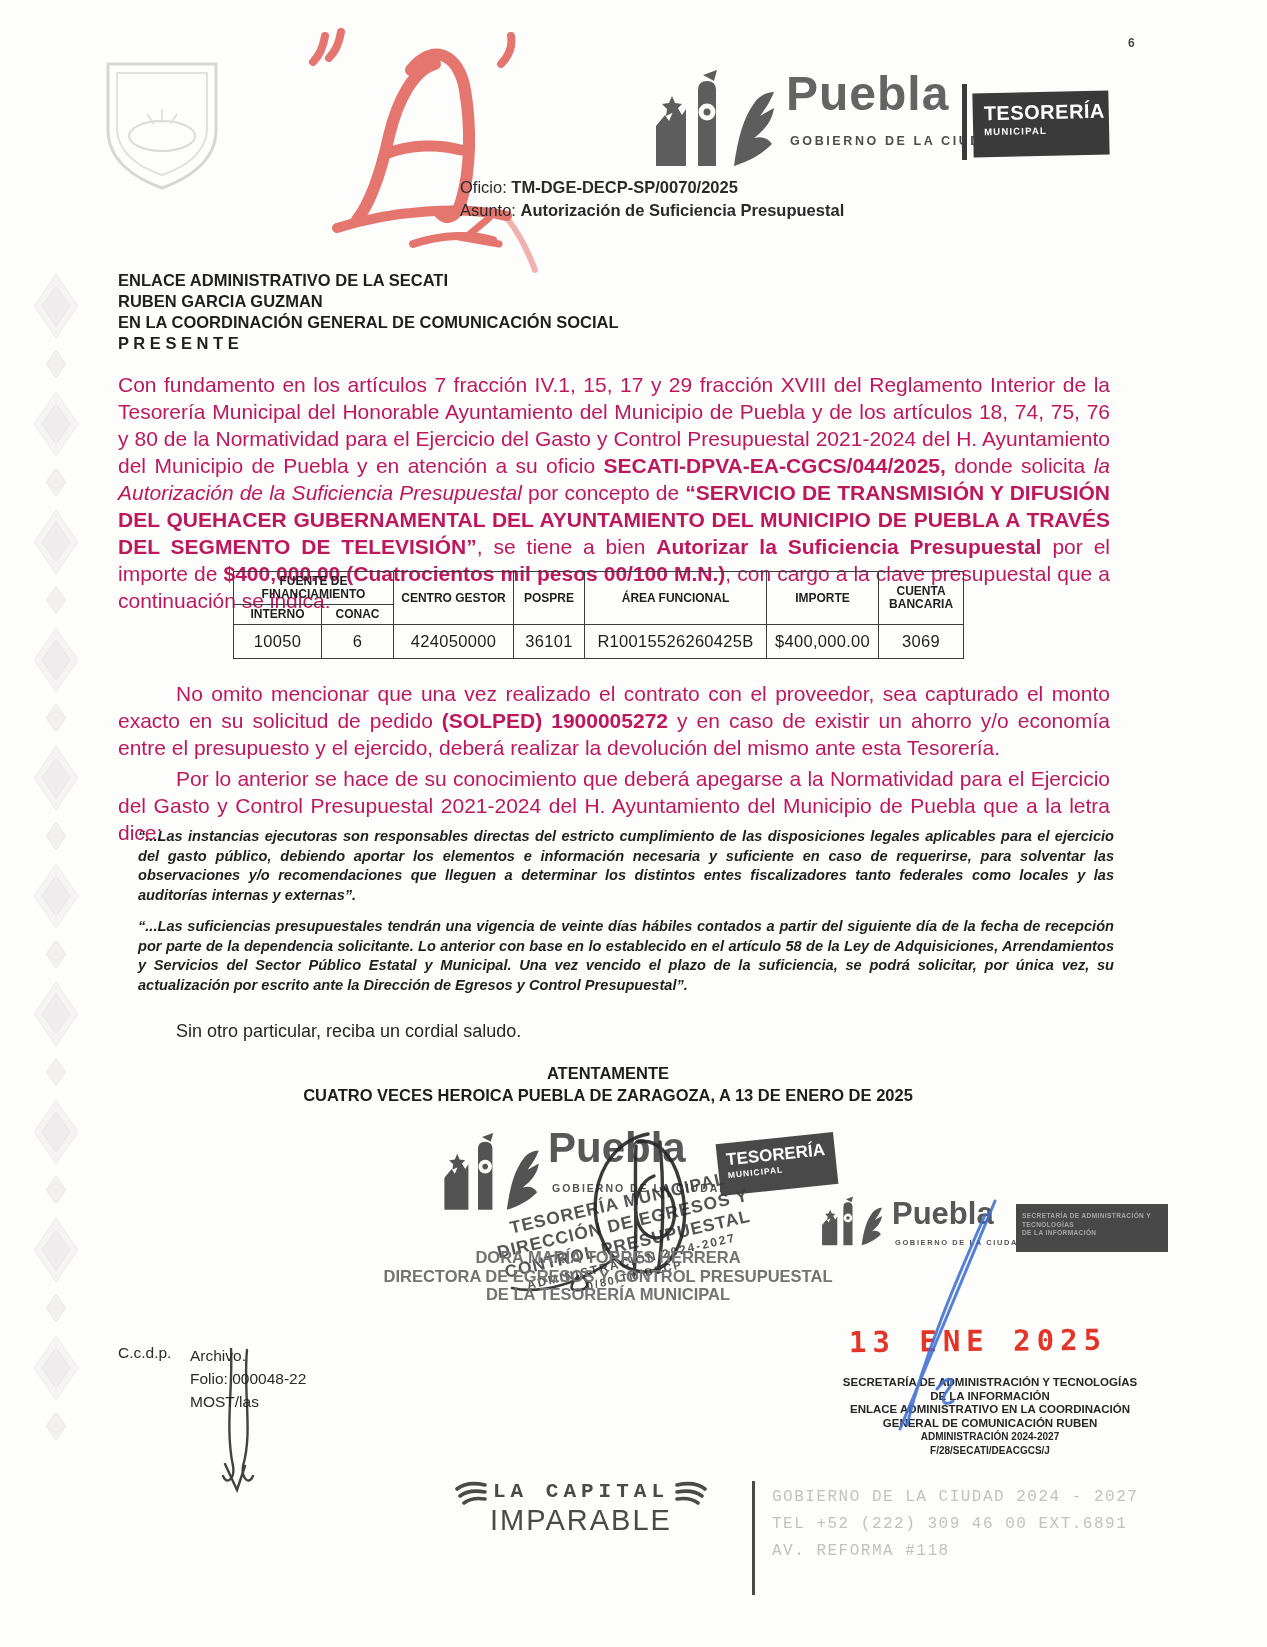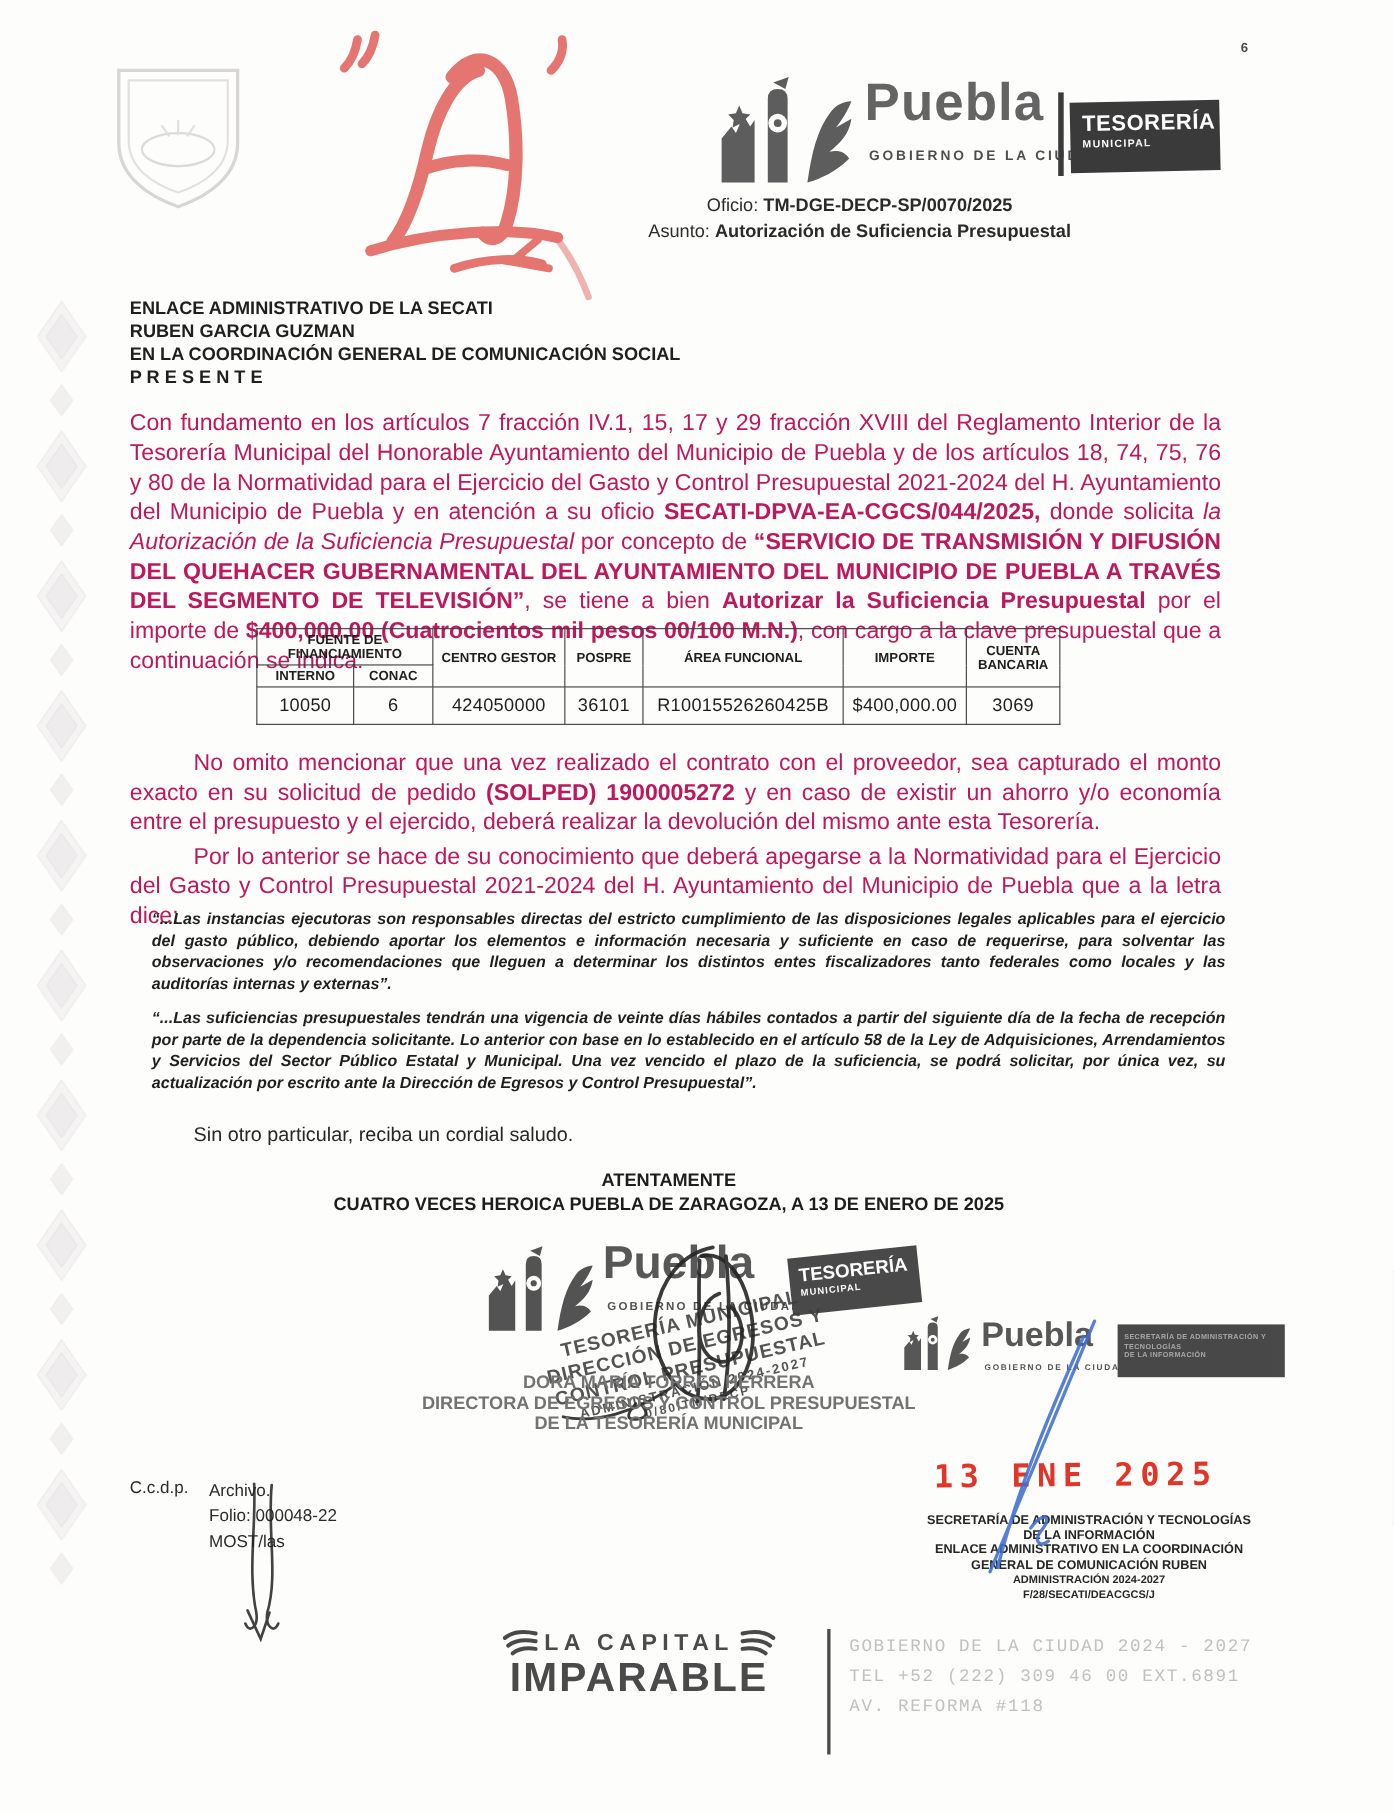--- a/index.html
+++ b/index.html
@@ -27,21 +27,21 @@
   
   .hlogo { left:648px; top:60px; width:470px; height:110px; }
   .hlogo .icons { position:absolute; left:0; top:8px; }
   .hlogo .brand { position:absolute; left:138px; top:6px; font-size:48px; font-weight:700; color:#646464; letter-spacing:1px; }
   .hlogo .sub  { position:absolute; left:142px; top:74px; font-size:12.5px; font-weight:700; letter-spacing:2.6px; color:#4d4d4d; }
   .hlogo .bar  { position:absolute; left:314px; top:24px; width:5px; height:76px; background:#3a3a3a; }
   .hlogo .box  { position:absolute; left:325px; top:32px; width:136px; height:64px; background:#3a3a3a; color:#fff; transform:rotate(-1.2deg); padding:9px 0 0 11px; }
   .hlogo .box .l1 { font-size:20px; font-weight:700; letter-spacing:.5px; }
   .hlogo .box .l2 { font-size:9.5px; font-weight:700; letter-spacing:1.2px; margin-top:1px; }
 
-  .oficio { left:460px; top:176px; width:643px; text-align:center; font-size:16.5px; line-height:23px; color:#2a2a2a; }
+  .oficio { left:460px; top:176px; width:643px; text-align:left; font-size:16.5px; line-height:23px; color:#2a2a2a; }
 
   .recipient { left:118px; top:270px; font-size:16.5px; font-weight:700; line-height:21px; color:#1f1f1f; }
 
   .para { left:118px; top:0; width:992px; font-size:21px; line-height:27px; text-align:justify; color:#be185d; }
   .p1 { top:371px; }
   .p2 { top:680px; text-indent:58px; }
   .p3 { top:765px; text-indent:58px; }
 
   .quote { left:138px; width:976px; font-size:14.6px; font-weight:700; font-style:italic; line-height:19.5px; text-align:justify; color:#1f1f1f; }
   .q1 { top:827px; }
@@ -87,23 +87,23 @@
   .rtext div:nth-child(6){ font-size:10px; }
 
   .ccdp-label { left:118px; top:1344px; font-size:15.5px; color:#2a2a2a; }
   .ccdp-lines { left:190px; top:1344px; font-size:15.5px; line-height:23px; color:#2a2a2a; }
 
   .pen-black { left:203px; top:1348px; }
   .pen-blue { left:845px; top:1193px; }
 
   
   .fslogan { left:448px; top:1480px; width:266px; text-align:center; color:#4a4a4a; }
-  .fslogan .row1 { display:flex; align-items:flex-end; justify-content:center; gap:6px; }
+  .fslogan .row1 { display:flex; align-items:flex-start; justify-content:center; gap:6px;font-family:Liberation Mono, monospace; }
   .fslogan .l1 { font-size:21px; font-weight:700; letter-spacing:5px; }
-  .fslogan .l2 { font-size:37px; font-weight:700; letter-spacing:2px; margin-top:-2px; }
+  .fslogan .l2 { font-size:29px; font-weight:400; letter-spacing:2px; margin-top:-2px; }
   .fdivider { left:752px; top:1481px; width:3px; height:114px; background:#4a4a4a; }
   .fcontact { left:772px; top:1484px; font-family:"Liberation Mono", monospace; font-size:16px; line-height:27px; letter-spacing:1.5px; color:#c3c1c0; }
 </style>
 </head>
 <body>
 
 <div id="page">
 
   <div class="abs page-num">6</div>
 

